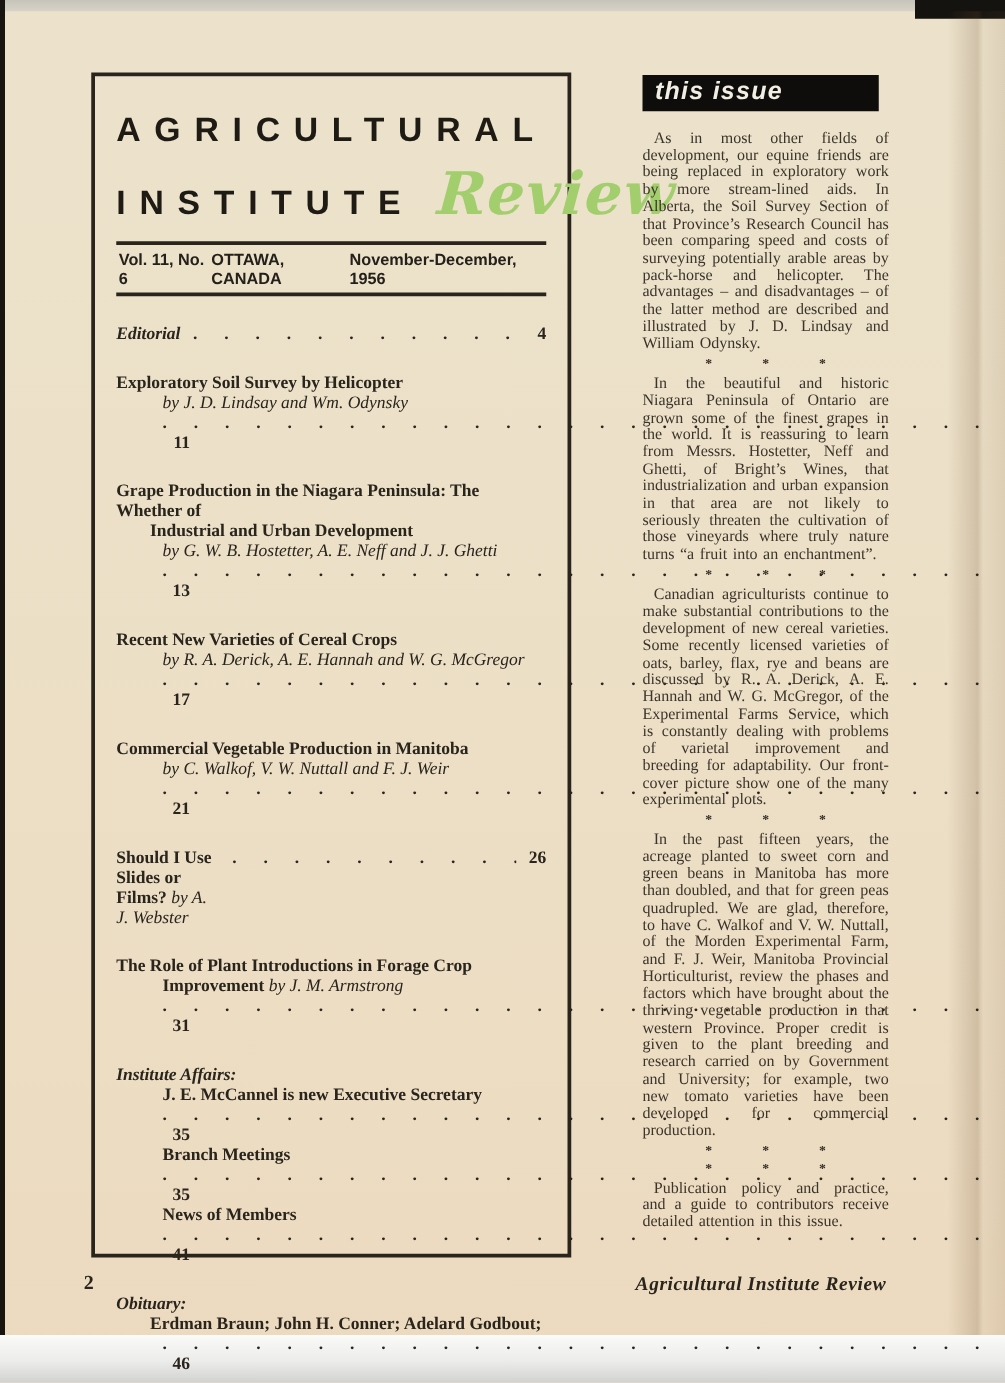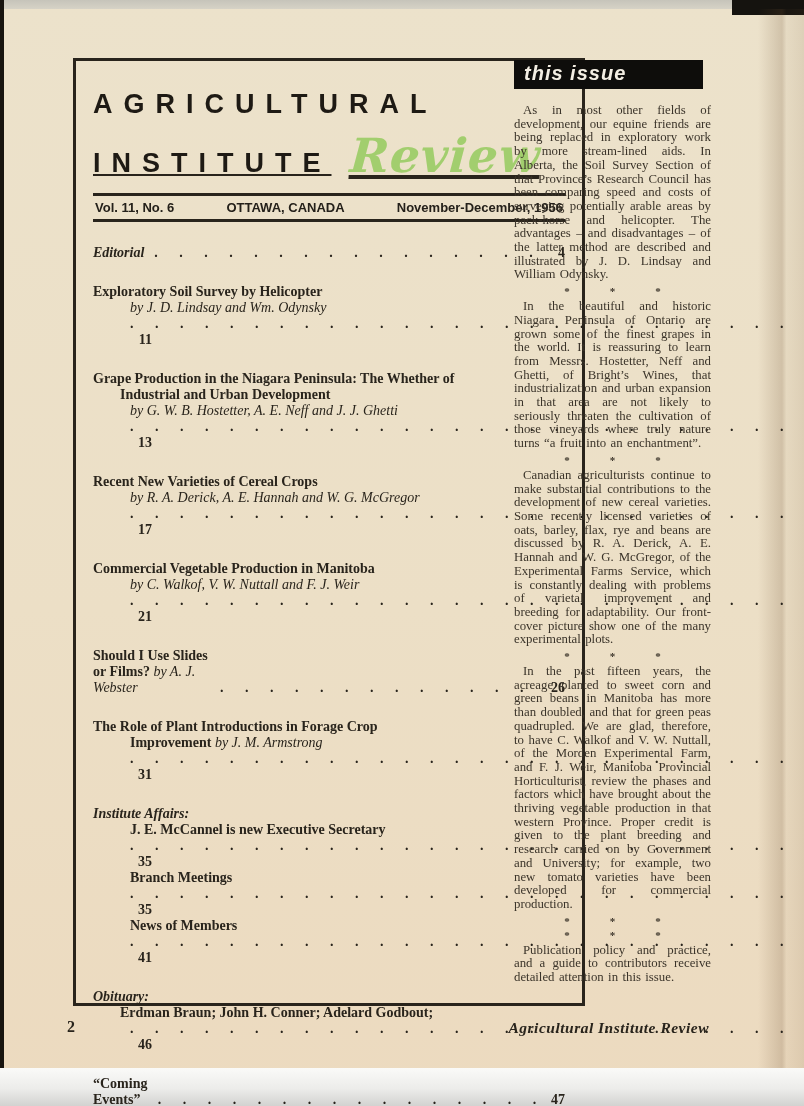--- a/index.html
+++ b/index.html
@@ -14,43 +14,43 @@
               background:linear-gradient(180deg,#c6c4ba,#d6d2c6); }
   .edge-top-right { position:absolute; top:0; right:0; width:72px; height:15px; background:#15130f; }
   .edge-left { position:absolute; top:0; left:0; width:4px; height:1068px; background:#181510; }
   .edge-right { position:absolute; top:9px; right:0; width:46px; height:1059px;
                 background:linear-gradient(90deg, rgba(0,0,0,0) 0%, rgba(110,80,50,0.22) 52%,
                             rgba(110,80,50,0.05) 62%, rgba(110,80,50,0.12) 100%); }
   .edge-bottom { position:absolute; left:0; top:1068px; right:0; height:38px;
                  background:linear-gradient(180deg,#fafaf8 0%,#ececea 55%,#d2d2d0 100%); }
 
   
-  .contents-box { position:absolute; left:73px; top:58px; width:512px; height:948px;
+  .contents-box { position:absolute; left:73px; top:58px; width:384px; height:948px;
                   border:3px solid #29241c; box-sizing:border-box; padding:0 17px; color:#29241c; }
 
   .masthead { margin-top:30px; }
   .mast-line { font-family:"Liberation Sans", sans-serif; font-weight:700; font-size:27px;
                letter-spacing:11px; color:#1e1a14; line-height:1.0; }
-  .mast-row2 { display:flex; align-items:baseline; margin-top:17px;text-decoration:underline; }
+  .mast-row2 { display:flex; align-items:baseline; margin-top:17px; }
   .script { font-family:"DejaVu Serif", serif; font-style:italic; font-weight:700; }
   .mast-script { font-size:47px; color:#a2ce6e; margin-left:18px; line-height:0.9;
                  letter-spacing:1px; transform:skewX(-4deg); }
 
   .vol-bar { margin-top:16px; border-top:3px solid #29241c; border-bottom:3px solid #29241c;
              display:flex; justify-content:space-between; align-items:center;
              font-family:"Liberation Sans", sans-serif; font-weight:700; font-size:13px;
              padding:4px 2px; color:#24201a; }
 
   .toc-heading { text-align:center; font-size:31px; color:#a2ce6e; margin-top:8px;
                  letter-spacing:1px; line-height:1.0; }
 
   .toc-list { margin-top:8px; }
   .toc-row { display:flex; align-items:baseline; font-size:14px; line-height:16px;
              font-weight:700; color:#29241c; }
-  .toc-row.top { margin-top:23px;align-items:flex-end; }
+  .toc-row.top { margin-top:23px; }
   .toc-row.ind { padding-left:27px;flex-direction:column; }
   .s-b  { font-weight:700; }
   .s-i  { font-style:italic; font-weight:400; }
   .s-bi { font-style:italic; font-weight:700; }
   .leader { flex:1 1 auto; overflow:hidden; white-space:nowrap; letter-spacing:9px;
             margin:0 2px 0 10px; font-weight:700; }
   .toc-page { min-width:22px; text-align:right; font-weight:700; }
 
   
   .right-col { position:absolute; left:514px; top:60px; width:197px; color:#3b342a; }

